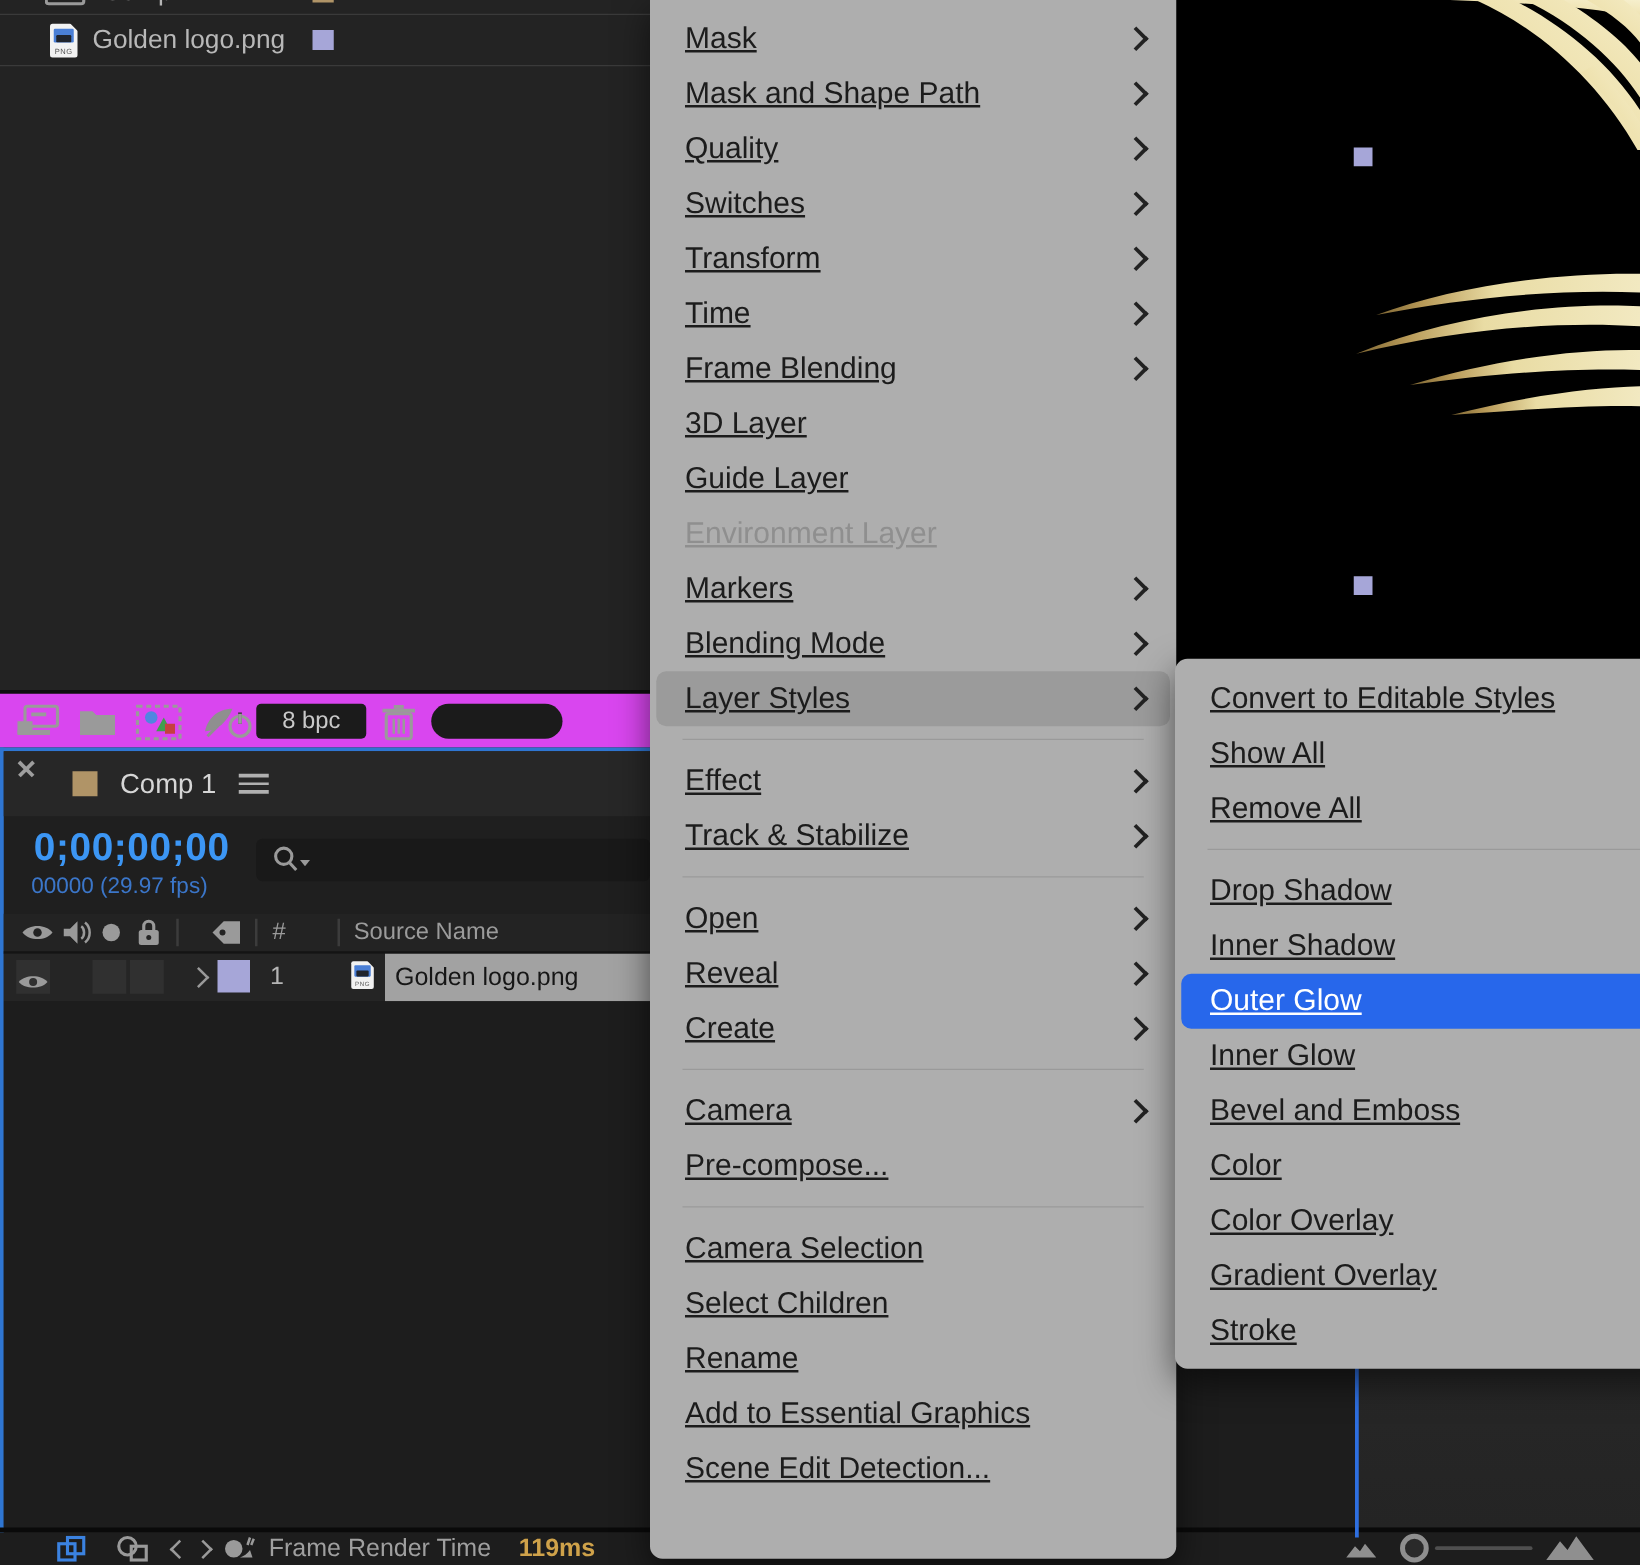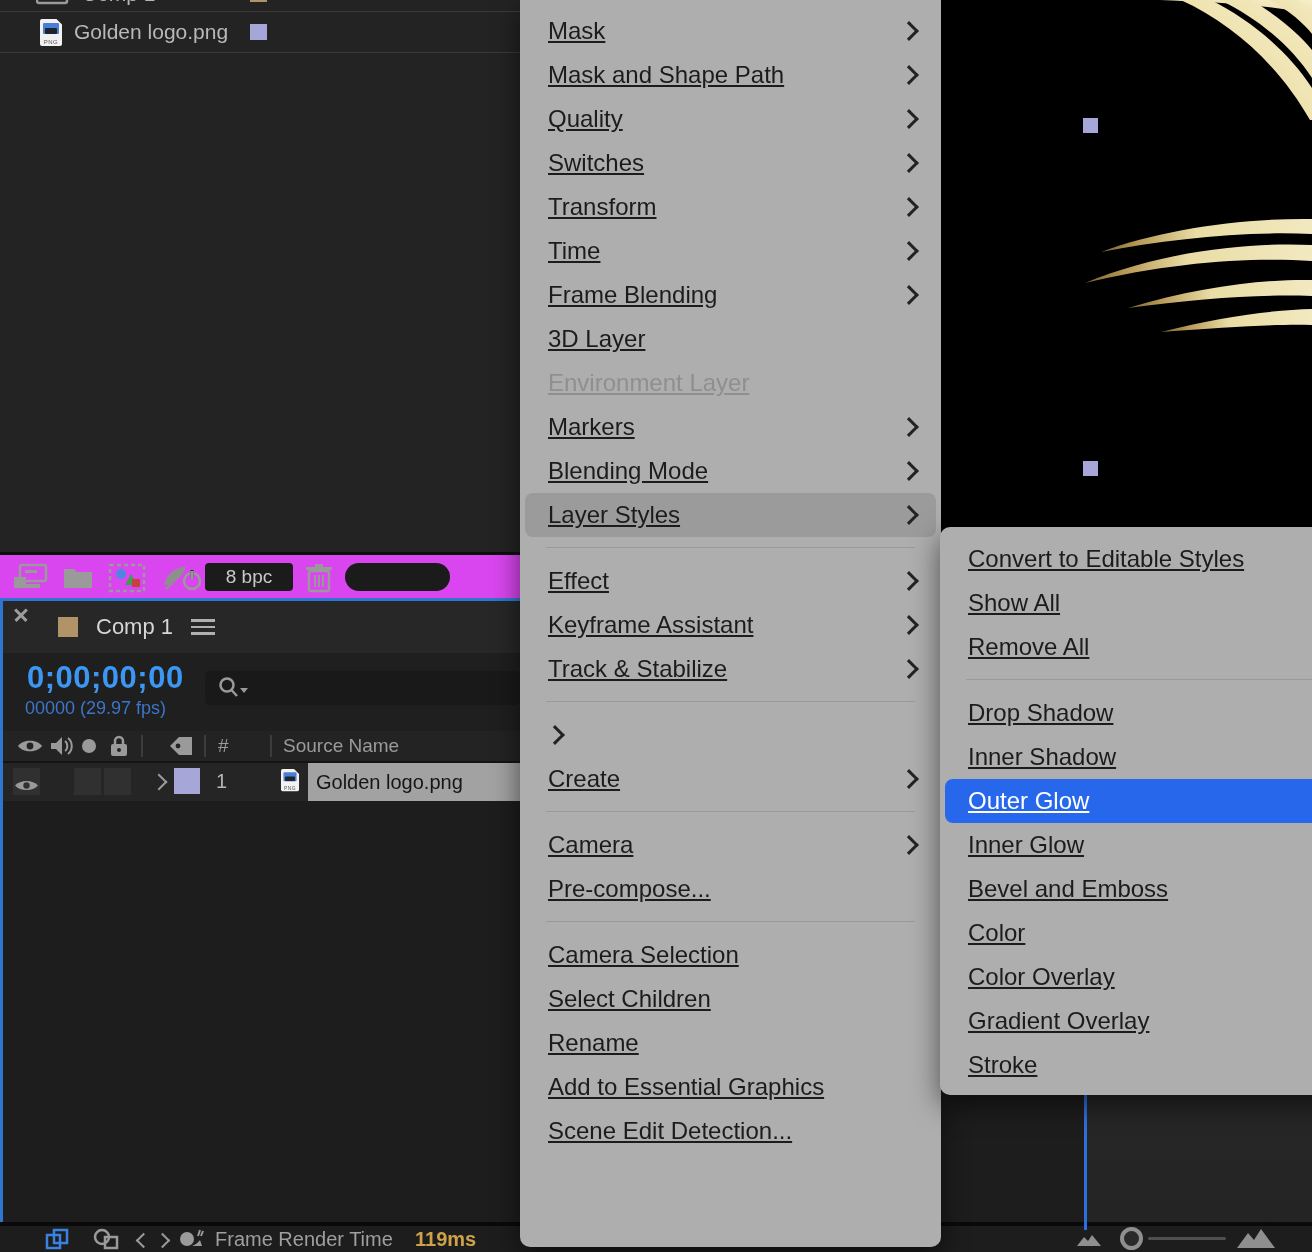--- a/index.html
+++ b/index.html
@@ -325,20 +325,23 @@
           <span class="mi-label">Time</span>
           <span class="chev"></span>
         </div>
         <div class="menu-item">
           <span class="mi-label">Frame Blending</span>
           <span class="chev"></span>
         </div>
         <div class="menu-item">
           <span class="mi-label">3D Layer</span>
         </div>
+        <div class="menu-item">
+          <span class="mi-label">Guide Layer</span>
+        </div>
         <div class="menu-item dis">
           <span class="mi-label">Environment Layer</span>
         </div>
         <div class="menu-item">
           <span class="mi-label">Markers</span>
           <span class="chev"></span>
         </div>
         <div class="menu-item">
           <span class="mi-label">Blending Mode</span>
           <span class="chev"></span>
@@ -346,29 +349,30 @@
         <div class="menu-item hl">
           <span class="mi-label">Layer Styles</span>
           <span class="chev"></span>
         </div>
         <div class="menu-sep"></div>
         <div class="menu-item">
           <span class="mi-label">Effect</span>
           <span class="chev"></span>
         </div>
         <div class="menu-item">
-          <span class="mi-label">Keyframe Assistant</span>
-          <span class="chev"></span>
-        </div>
-        <div class="menu-item">
           <span class="mi-label">Track &amp; Stabilize</span>
           <span class="chev"></span>
         </div>
         <div class="menu-sep"></div>
         <div class="menu-item">
+          <span class="mi-label">Open</span>
+          <span class="chev"></span>
+        </div>
+        <div class="menu-item">
+          <span class="mi-label">Reveal</span>
           <span class="chev"></span>
         </div>
         <div class="menu-item">
           <span class="mi-label">Create</span>
           <span class="chev"></span>
         </div>
         <div class="menu-sep"></div>
         <div class="menu-item">
           <span class="mi-label">Camera</span>
           <span class="chev"></span>

